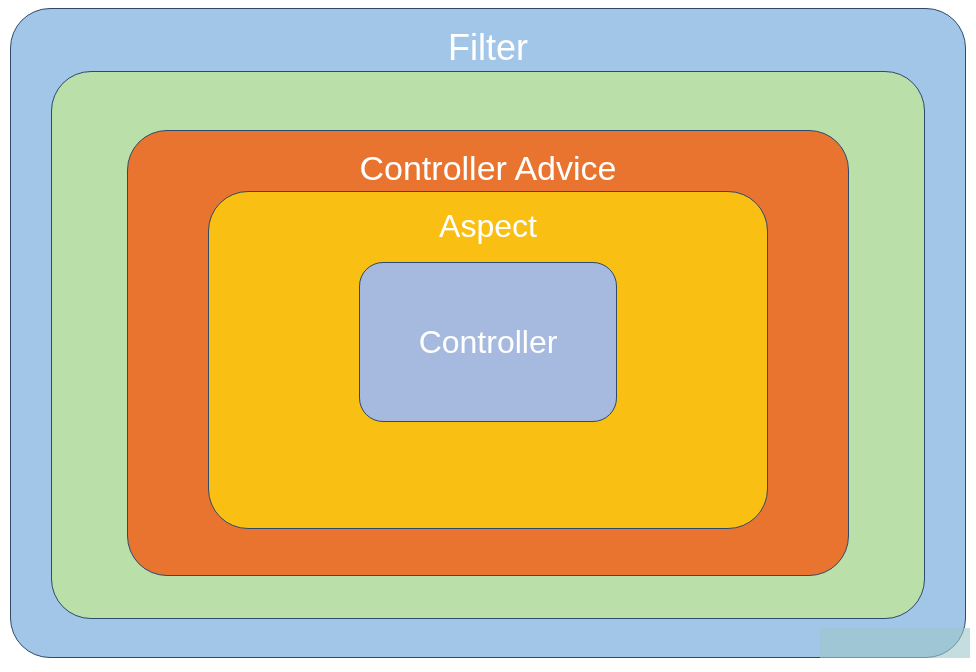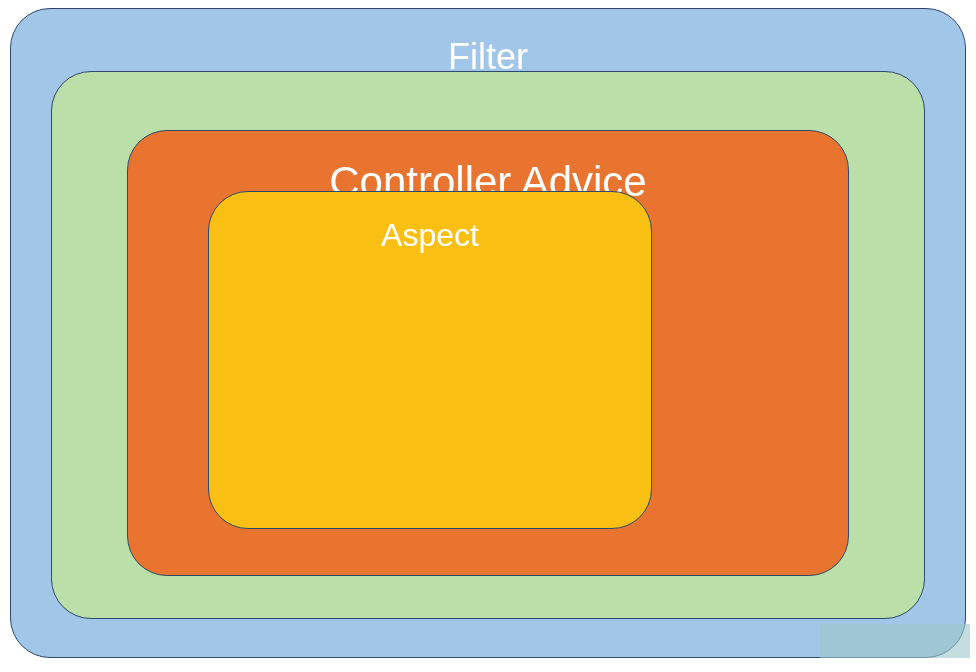--- a/index.html
+++ b/index.html
@@ -1,15 +1,15 @@
 <!DOCTYPE html>
 <html><head>
   <meta charset="utf-8">
   <style>
-    * { box-sizing: border-box; margin: 0; padding: 17px; }
+    * { box-sizing: border-box; margin: 0; padding: 8px; }
     body {
       font-family: -apple-system, BlinkMacSystemFont, "Segoe UI", Helvetica, Arial, sans-serif;
       width: 976px;
       height: 672px;
       background: #fff;
       overflow: hidden;
     }
     .layer {
       position: absolute;
       border: 1px solid #2d4a6b;
@@ -48,26 +48,26 @@
     .l2 .layer-label { font-size: 34px; top: 8px; }
     
     .l3 {
       left: 75px;
       top: 58px;
       width: 722px;
       height: 446px;
       background: #e87430;
       border-radius: 40px;
     }
-    .l3 .layer-label { font-size: 42px; top: 10px; }
+    .l3 .layer-label { font-size: 34px; top: 10px; }
     
     .l4 {
       left: 80px;
       top: 60px;
-      width: 444px;
+      width: 560px;
       height: 338px;
       background: #f9bf13;
       border-radius: 40px;
     }
     .l4 .layer-label { font-size: 32px; top: 8px; }
     
     .l5 {
       left: 150px;
       top: 70px;
       width: 258px;
@@ -99,19 +99,22 @@
   <div class="layer-label">Filter</div>
 
   <div class="layer l2">
 
     <div class="layer l3">
       <div class="layer-label">Controller Advice</div>
 
       <div class="layer l4">
         <div class="layer-label">Aspect</div>
 
+        <div class="layer l5">
+          <div class="layer-label">Controller</div>
+        </div>
 
       </div>
     </div>
   </div>
 </div>
 
 <div class="watermark"></div>
 
 </body></html>

